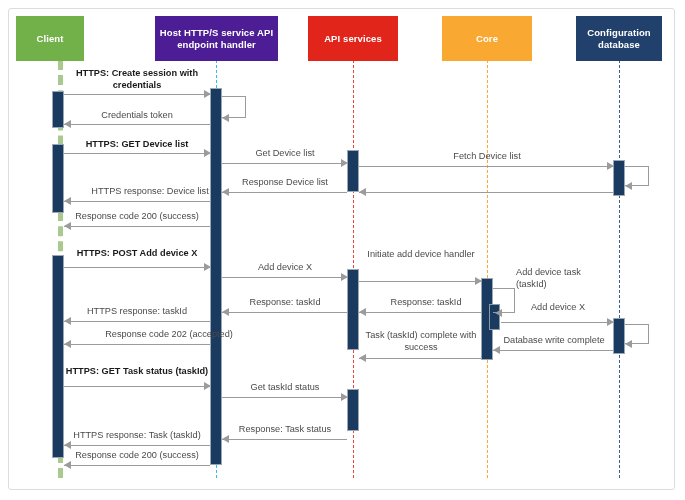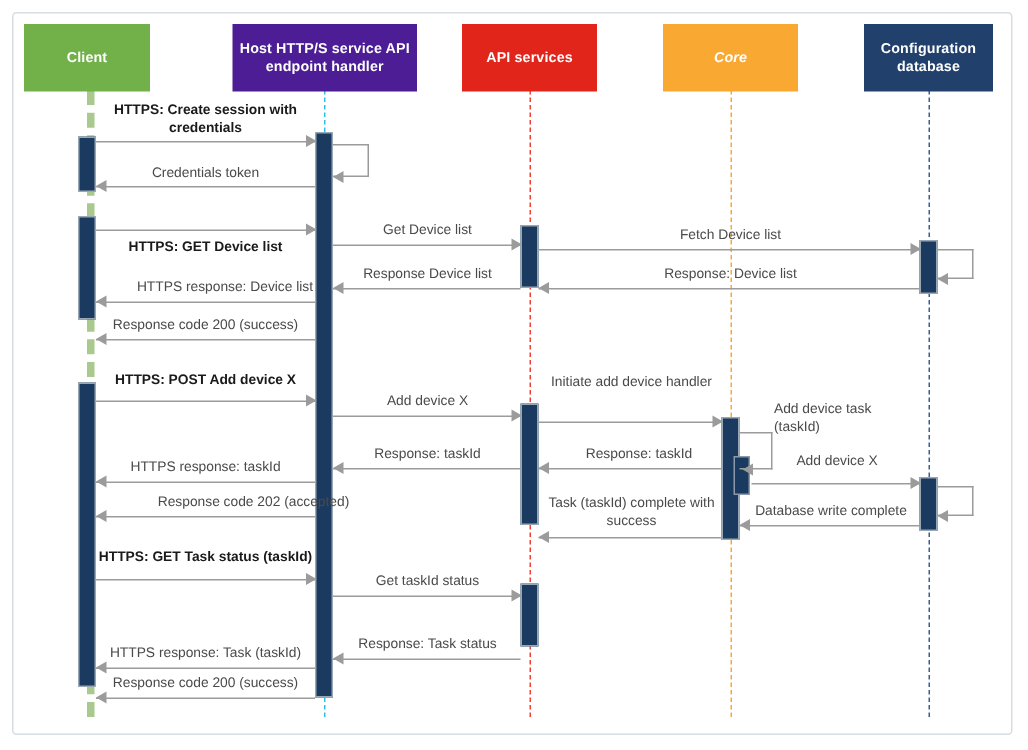--- a/index.html
+++ b/index.html
@@ -28,30 +28,30 @@
 
 <div id="canvas">
   <div id="frame"></div>
 
   <div class="lifeline" style="left:58px;top:60px;height:418px;border-left-color:#a9c98f;border-left-width:5px;"></div>
   <div class="lifeline" style="left:216px;top:60px;height:418px;border-left-color:#2ec0f0;"></div>
   <div class="lifeline" style="left:353px;top:60px;height:418px;border-left-color:#ef4136;"></div>
   <div class="lifeline" style="left:487px;top:60px;height:418px;border-left-color:#f9a832;"></div>
   <div class="lifeline" style="left:619px;top:60px;height:418px;border-left-color:#3a5f8f;"></div>
 
-  <div class="actor-box" style="left:16px;top:16px;width:84px;height:45px;background:#72b04a;">
+  <div class="actor-box" style="left:16px;top:16px;width:68px;height:45px;background:#72b04a;">
     <span>Client</span>
   </div>
   <div class="actor-box" style="left:155px;top:16px;width:123px;height:45px;background:#4c1d95;">
     <span>Host HTTP/S service API endpoint handler</span>
   </div>
   <div class="actor-box" style="left:308px;top:16px;width:90px;height:45px;background:#e1251b;">
     <span>API services</span>
   </div>
-  <div class="actor-box" style="left:442px;top:16px;width:90px;height:45px;background:#f9a832;font-style:italic;">
+  <div class="actor-box" style="left:442px;top:16px;width:90px;height:45px;background:#f9a832;">
     <span>Core</span>
   </div>
   <div class="actor-box" style="left:576px;top:16px;width:86px;height:45px;background:#22406c;">
     <span>Configuration database</span>
   </div>
 
   <div class="act" style="left:52px;top:91px;width:12px;height:37px;"></div>
   <div class="act" style="left:52px;top:144px;width:12px;height:69px;"></div>
   <div class="act" style="left:52px;top:255px;width:12px;height:203px;"></div>
 
@@ -80,33 +80,32 @@
   <div class="arrowL" style="left:625px;top:340px;"></div>
 
   <div class="label bold" style="left:62px;top:68px;width:150px;">HTTPS: Create session with credentials</div>
   <div class="msg" style="left:64px;top:94px;width:146px;"></div>
   <div class="arrowR" style="left:204px;top:90px;"></div>
 
   <div class="label" style="left:64px;top:110px;width:146px;">Credentials token</div>
   <div class="msg" style="left:64px;top:124px;width:146px;"></div>
   <div class="arrowL" style="left:64px;top:120px;"></div>
 
-  <div class="label bold" style="left:64px;top:139px;width:146px;margin-top:20px;">HTTPS: GET Device list</div>
+  <div class="label bold" style="left:64px;top:139px;width:146px;">HTTPS: GET Device list</div>
   <div class="msg" style="left:64px;top:153px;width:146px;"></div>
   <div class="arrowR" style="left:204px;top:149px;"></div>
 
   <div class="label" style="left:224px;top:148px;width:122px;">Get Device list</div>
   <div class="msg" style="left:222px;top:163px;width:125px;"></div>
   <div class="arrowR" style="left:341px;top:159px;"></div>
 
   <div class="label" style="left:361px;top:151px;width:252px;">Fetch Device list</div>
   <div class="msg" style="left:359px;top:166px;width:254px;"></div>
   <div class="arrowR" style="left:607px;top:162px;"></div>
 
-  <div class="label" style="left:361px;top:177px;width:252px;">Response: Device list</div>
   <div class="msg" style="left:359px;top:192px;width:254px;"></div>
   <div class="arrowL" style="left:359px;top:188px;"></div>
 
   <div class="label" style="left:224px;top:177px;width:122px;">Response Device list</div>
   <div class="msg" style="left:222px;top:192px;width:125px;"></div>
   <div class="arrowL" style="left:222px;top:188px;"></div>
 
   <div class="label" style="left:64px;top:186px;width:172px;">HTTPS response: Device list</div>
   <div class="msg" style="left:64px;top:201px;width:146px;"></div>
   <div class="arrowL" style="left:64px;top:197px;"></div>

